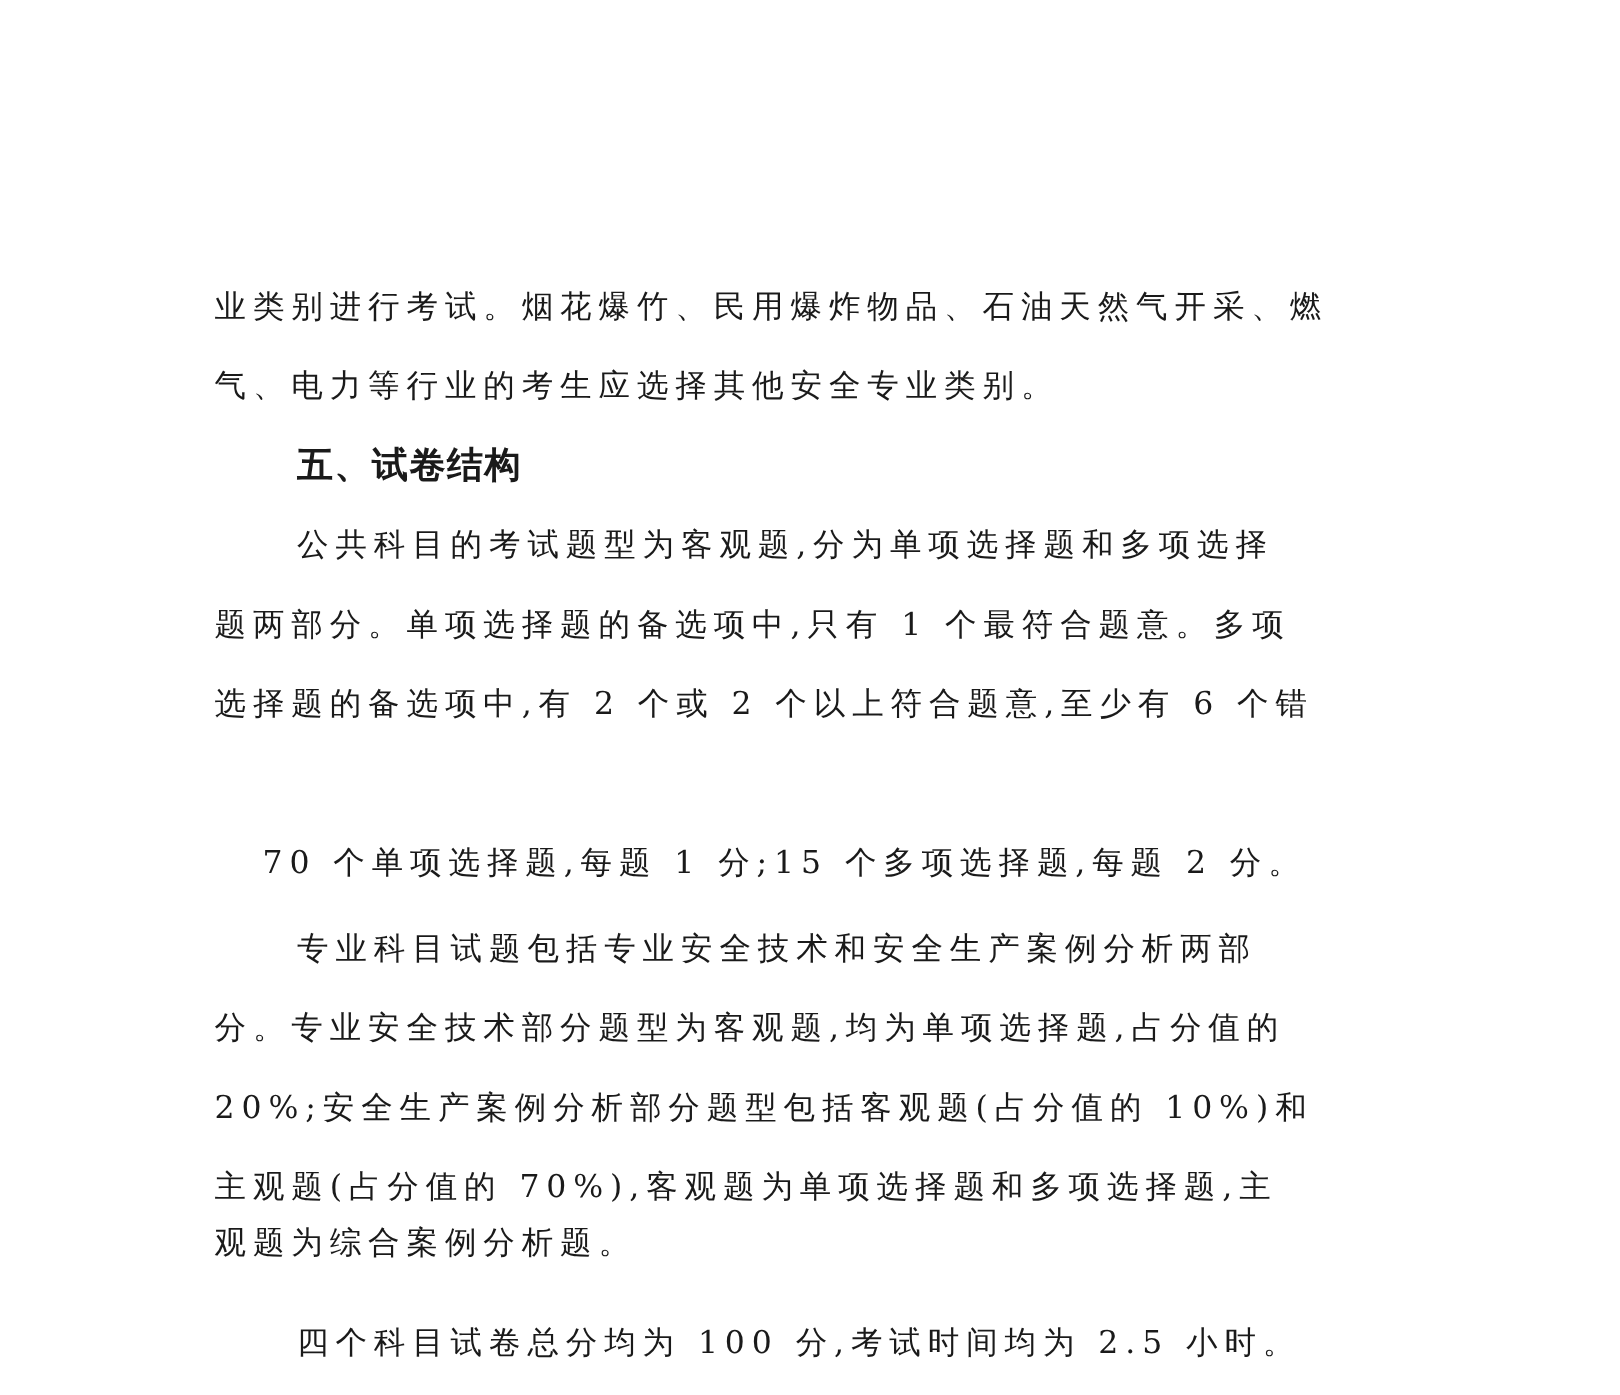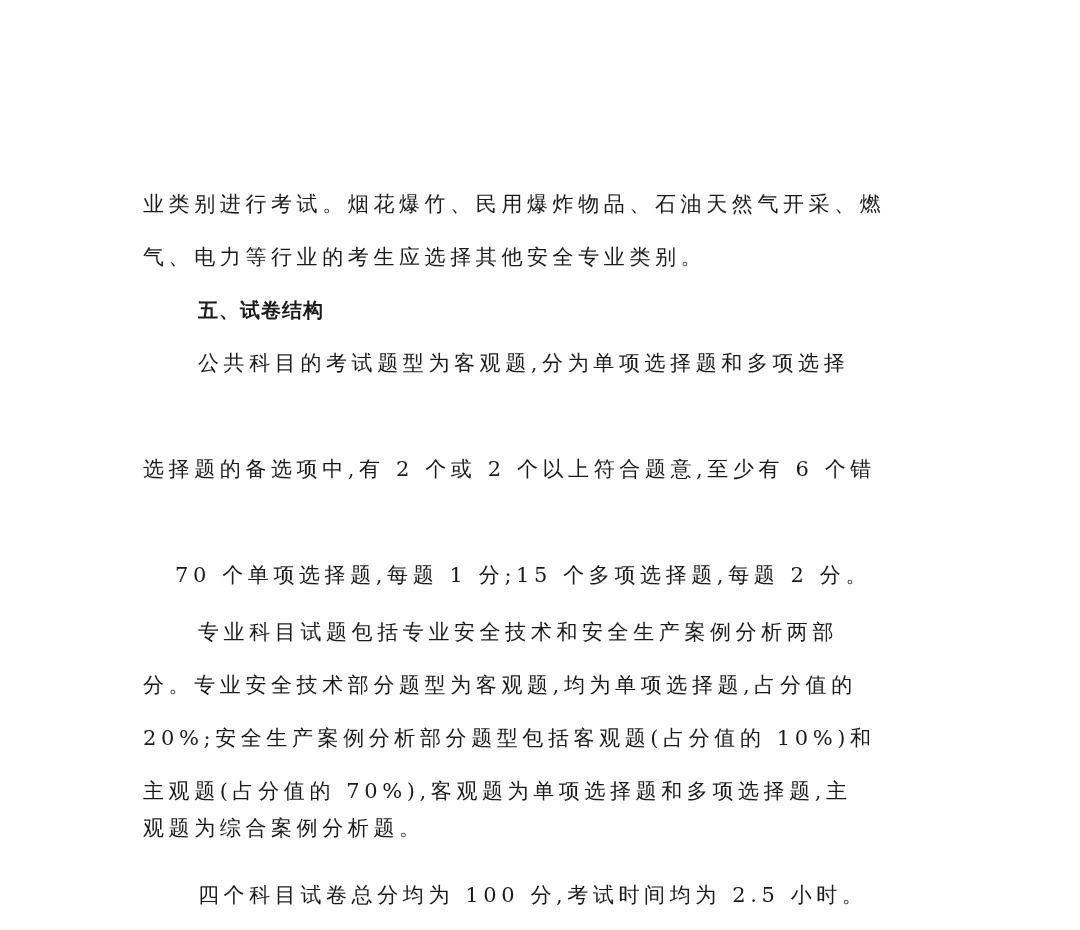--- a/index.html
+++ b/index.html
@@ -33,34 +33,35 @@
       white-space: nowrap;
     }
     .indent {
       left: 198px;
       width: 745px;
     }
     .heading {
       font-family: "DejaVu Sans", "Liberation Sans", sans-serif;
       font-weight: bold;
       letter-spacing: 1px;
-      font-size: 20px;
+      font-size: 24px;
     }
   </style>
 </head>
 <body>
 
 <div class="page">
 
   <div class="line" style="top:186px;">业类别进行考试。烟花爆竹、民用爆炸物品、石油天然气开采、燃</div>
   <div class="line" style="top:239px;">气、电力等行业的考生应选择其他安全专业类别。</div>
 
   <div class="line indent heading" style="top:292px;">五、试卷结构</div>
 
   <div class="line indent" style="top:345px;">公共科目的考试题型为客观题,分为单项选择题和多项选择</div>
+  <div class="line" style="top:398px;">题两部分。单项选择题的备选项中,只有 1 个最符合题意。多项</div>
   <div class="line" style="top:451px;">选择题的备选项中,有 2 个或 2 个以上符合题意,至少有 6 个错</div>
   <div class="line" style="top:557px;margin-left:32px;">70 个单项选择题,每题 1 分;15 个多项选择题,每题 2 分。</div>
 
   <div class="line indent" style="top:614px;">专业科目试题包括专业安全技术和安全生产案例分析两部</div>
   <div class="line" style="top:667px;">分。专业安全技术部分题型为客观题,均为单项选择题,占分值的</div>
   <div class="line" style="top:720px;">20%;安全生产案例分析部分题型包括客观题(占分值的 10%)和</div>
   <div class="line" style="top:773px;">主观题(占分值的 70%),客观题为单项选择题和多项选择题,主</div>
   <div class="line" style="top:810px;">观题为综合案例分析题。</div>
 
   <div class="line indent" style="top:877px;">四个科目试卷总分均为 100 分,考试时间均为 2.5 小时。</div>

